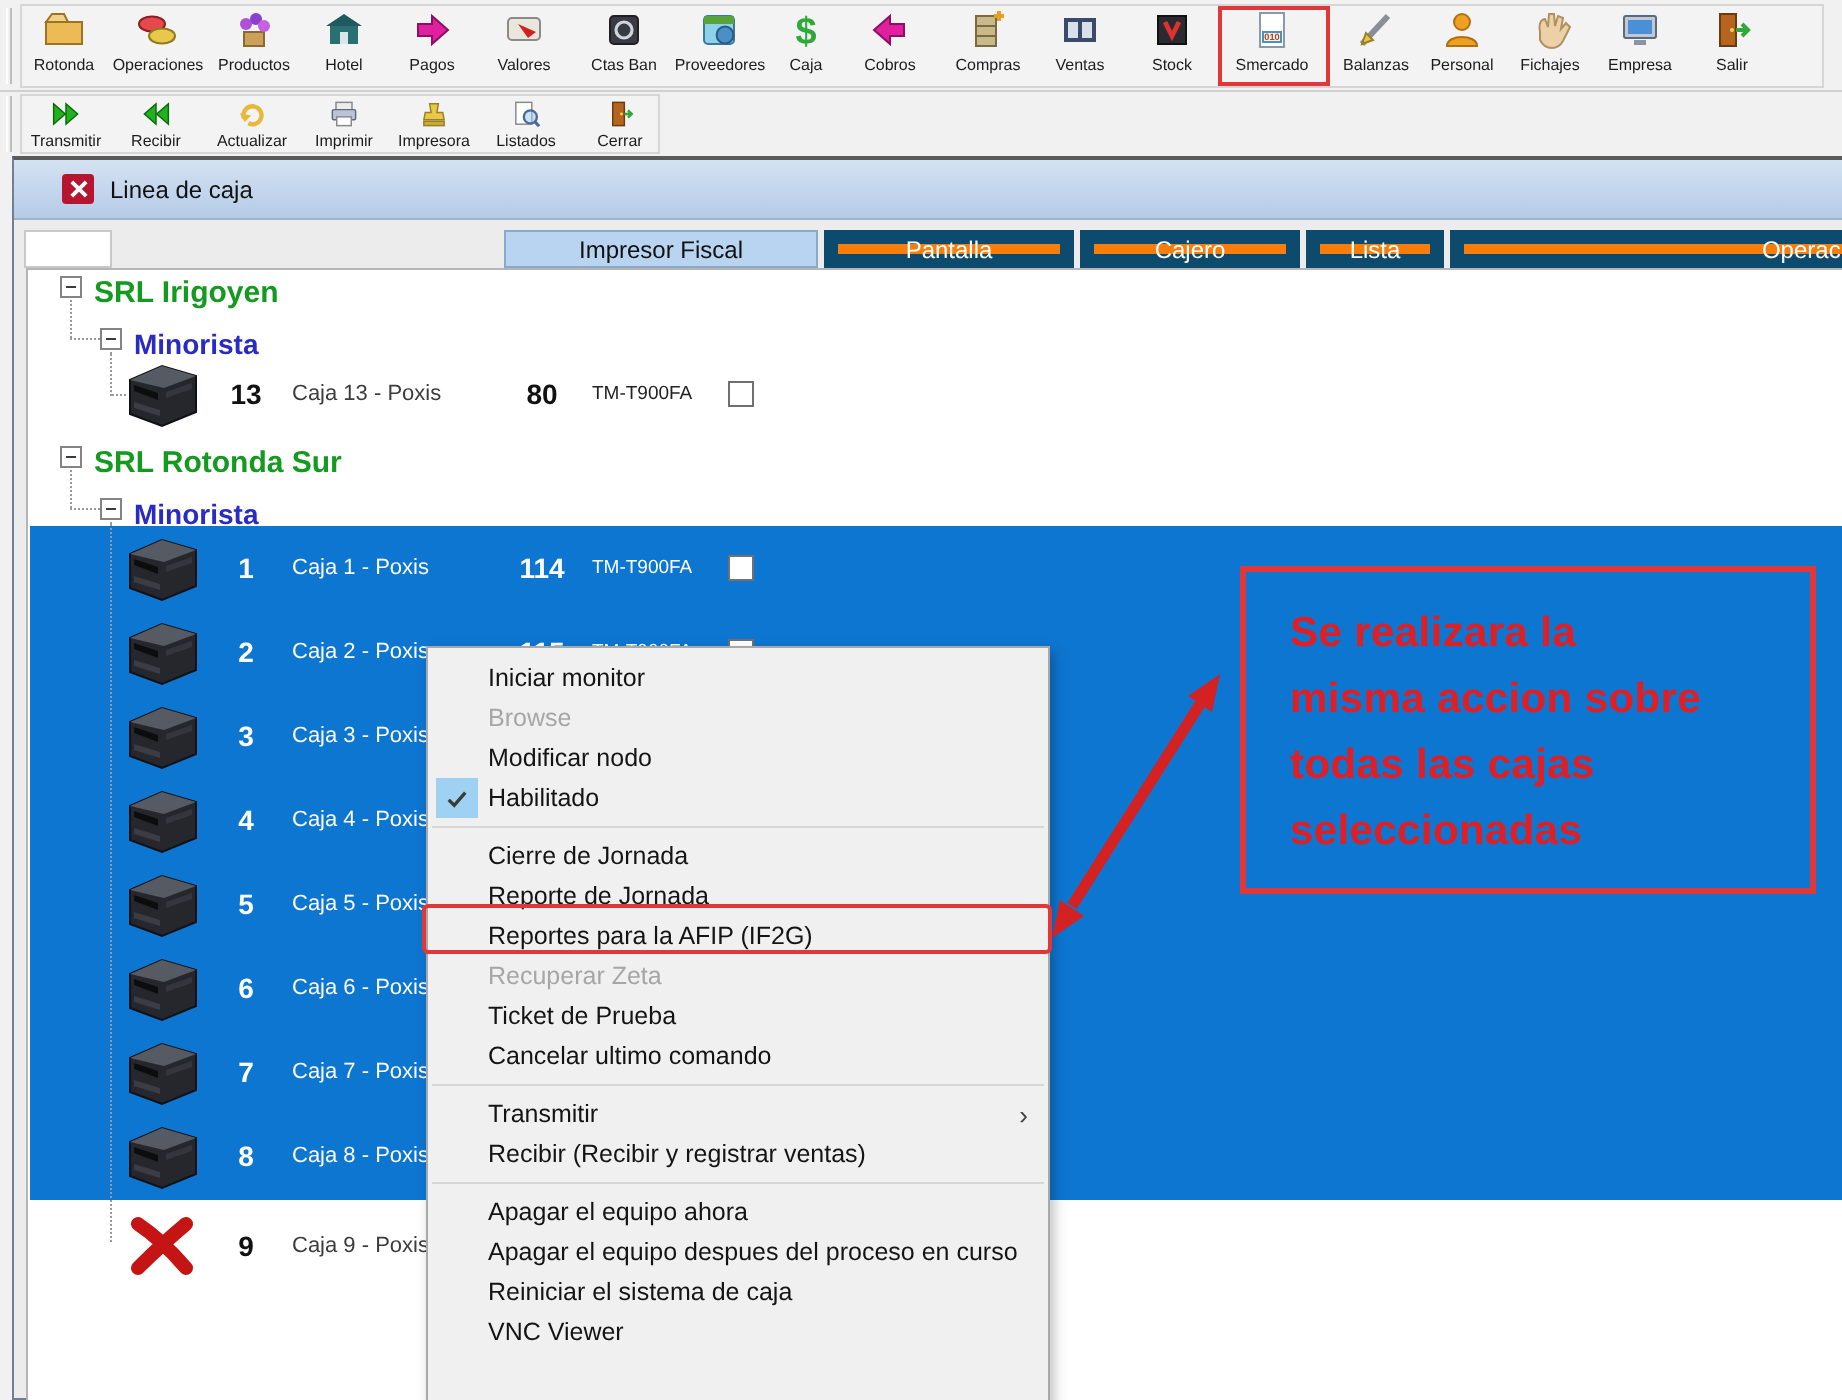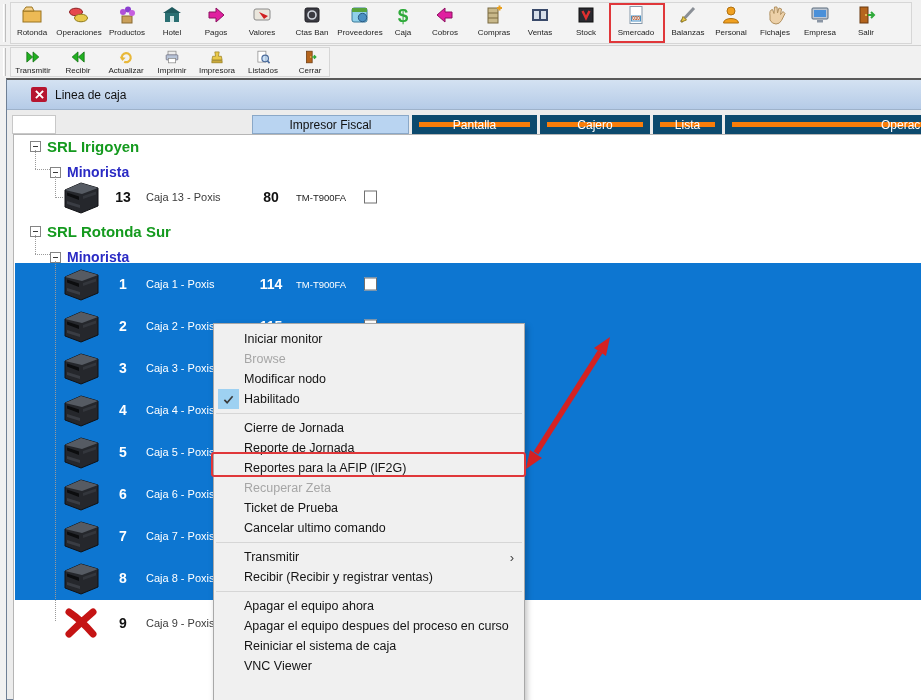--- a/index.html
+++ b/index.html
@@ -39,21 +39,21 @@
            justify-content:center; white-space:nowrap; }
   .hcell.corner { background:#fff; border:1px solid #c8c8c8; }
   .hcell.gray   { background:linear-gradient(#fbfbfb,#e4e4e4); border:1px solid #9a9a9a; color:#111;margin-top:35px; }
   .hcell.blue   { background:#b9d4f1; border:1px solid #8aa8c8; color:#111; }
   .hcell.orange { background:#f87d0a; border:7px solid #0c4a6e; color:#fff; }
 
   
   #tree-panel { position:absolute; left:6px; top:54px; width:909px; height:568px;
                 background:#fff; border:1px solid #b5b5b5; border-right:none; overflow:hidden; }
   #selection-block { position:absolute; left:1px; top:128px; width:908px; height:337px; background:#0d76d1; }
-  .tnode { position:absolute; display:flex; align-items:center; }
+  .tnode { position:absolute; display:flex; align-items:flex-start; }
   .expander { width:11px; height:11px; background:#fff; border:1px solid #848484; position:relative; margin-right:6px; }
   .expander::after { content:""; position:absolute; left:2px; top:4px; width:5px; height:1px; background:#3a3a3a; }
   .company-label { font-size:15px; font-weight:bold; color:#149a1e; }
   .branch-label  { font-size:14px; font-weight:bold; color:#2a2ac4; }
   .caja-row { position:absolute; left:0; width:909px; }
   .caja-icon { position:absolute; left:46px; top:50%; transform:translateY(-50%); width:42px; height:40px; }
   .caja-icon svg { width:42px; height:40px; }
   .caja-num  { position:absolute; left:96px; width:26px; text-align:center; top:50%; transform:translateY(-50%);
                font-size:14px; font-weight:bold; color:#111; }
   .caja-name { position:absolute; left:132px; top:50%; transform:translateY(-50%); font-size:11px; color:#3c3c3c; white-space:nowrap; }
@@ -584,14 +584,20 @@
   <div class="red-frame" style="left:609px;top:3px;width:56px;height:40px"></div>
 
   <div class="red-frame" style="left:211px;top:452px;width:315px;height:25px;border-radius:3px"></div>
 
   <svg id="arrow-overlay">
     <line x1="536" y1="453" x2="600" y2="352" stroke="#d42222" stroke-width="5.5"></line>
     <polygon points="610,337 606,356 594,348" fill="#d42222"></polygon>
     <polygon points="526,469 542,458 530,450" fill="#d42222"></polygon>
   </svg>
 
+  <div id="annotation-box">
+      <div class="ann-line">Se realizara la</div>
+      <div class="ann-line">misma accion sobre</div>
+      <div class="ann-line">todas las cajas</div>
+      <div class="ann-line">seleccionadas</div>
+    </div>
 
 </div>
 
 </body></html>

